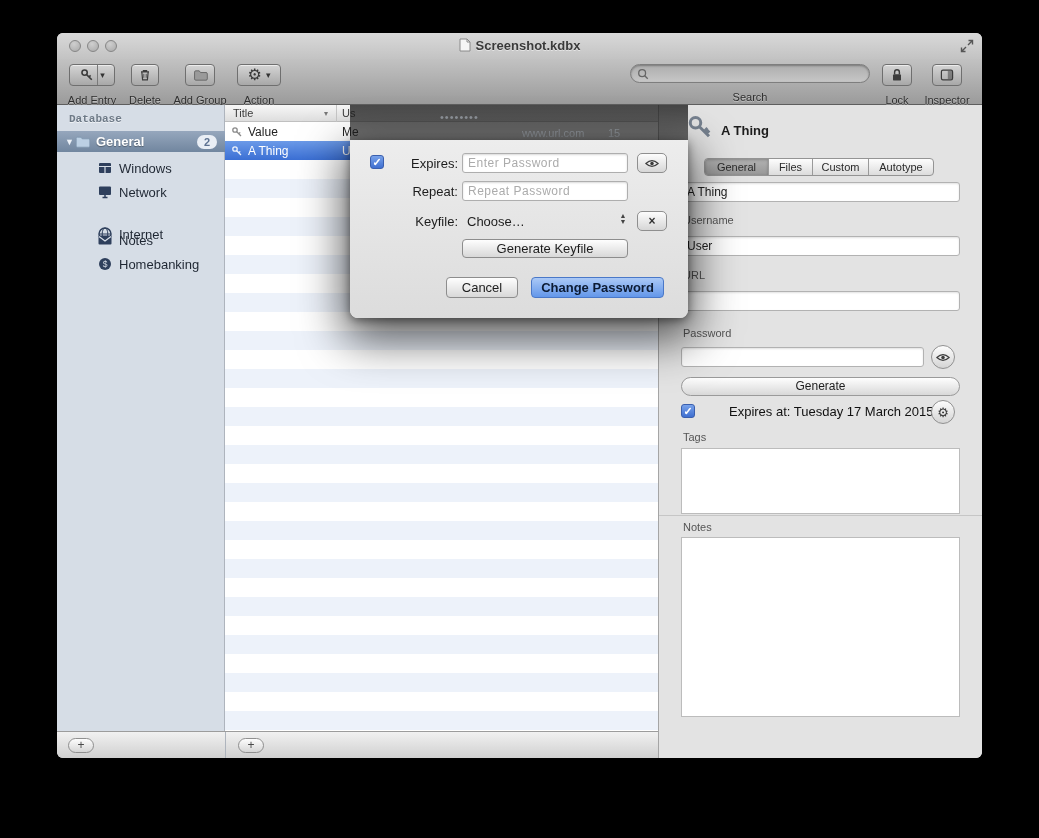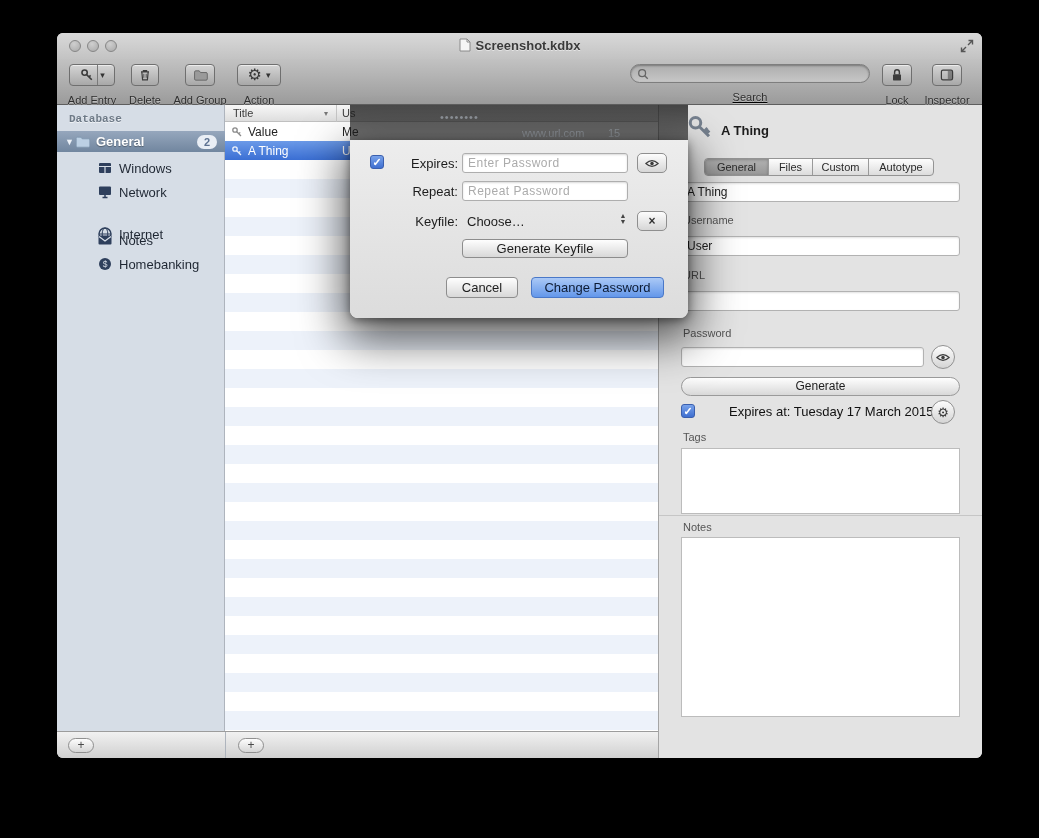--- a/index.html
+++ b/index.html
@@ -116,21 +116,21 @@
     font-size:12px; color:#222; outline:none; box-shadow:inset 0 1px 2px rgba(0,0,0,.15); }
   .sheet-input::placeholder { color:#ababab; letter-spacing:.5px; }
   .mini-btn { position:absolute; left:287px; width:30px; height:20px; border-radius:5px;
     border:1px solid #8f8f8f; background:linear-gradient(#fdfdfd,#d6d6d6);
     display:flex; align-items:center; justify-content:center; font-size:12px; color:#333; font-weight:bold; }
   .popup-value { position:absolute; left:117px; font-size:13px; color:#1d1d1d; }
   .stepper { position:absolute; left:268px; width:10px; font-size:7px; color:#444; line-height:6px; text-align:center; }
   .push-btn { position:absolute; height:21px; border:1px solid #8d8d8d; border-radius:4px;
     background:linear-gradient(#fefefe,#d8d8d8); font-size:13px; color:#1d1d1d;
     text-align:center; line-height:19px; }
-  .default-btn { background:linear-gradient(#abc9f6,#6397ea); border-color:#4a78c8; font-weight:normal; color:#0c1b33; }
+  .default-btn { background:linear-gradient(#abc9f6,#6397ea); border-color:#4a78c8; font-weight:bold; color:#0c1b33; }
 
   input::placeholder { font-family:"Liberation Sans", sans-serif; }
 </style>
 </head>
 <body>
 
 <div class="window">
 
   <div class="titlebar">
     <div class="traffic t1"></div>
@@ -178,21 +178,21 @@
       </div>
       <div class="tb-label">Add Group</div>
     </div>
     <div class="tb-item" style="left:173px;width:58px;">
       <div class="tb-btn" style="width:44px;">
         <span class="gear-glyph">⚙</span>
         <span class="dd-arrow" style="margin-left:4px;">▾</span>
       </div>
       <div class="tb-label">Action</div>
     </div>
-    <div class="tb-item" style="left:573px;width:240px;text-decoration:underline;">
+    <div class="tb-item" style="left:573px;width:240px;">
       <div class="search-pill">
         <svg width="12" height="12" viewBox="0 0 14 14">
             <circle cx="6" cy="6" r="4" fill="none" stroke="#666" stroke-width="1.5"></circle>
             <path d="M9 9 L12.5 12.5" stroke="#666" stroke-width="1.5"></path>
           </svg>
         <input type="text" style="">
       </div>
       <div class="tb-label">Search</div>
     </div>
     <div class="tb-item" style="left:810px;width:60px;">

